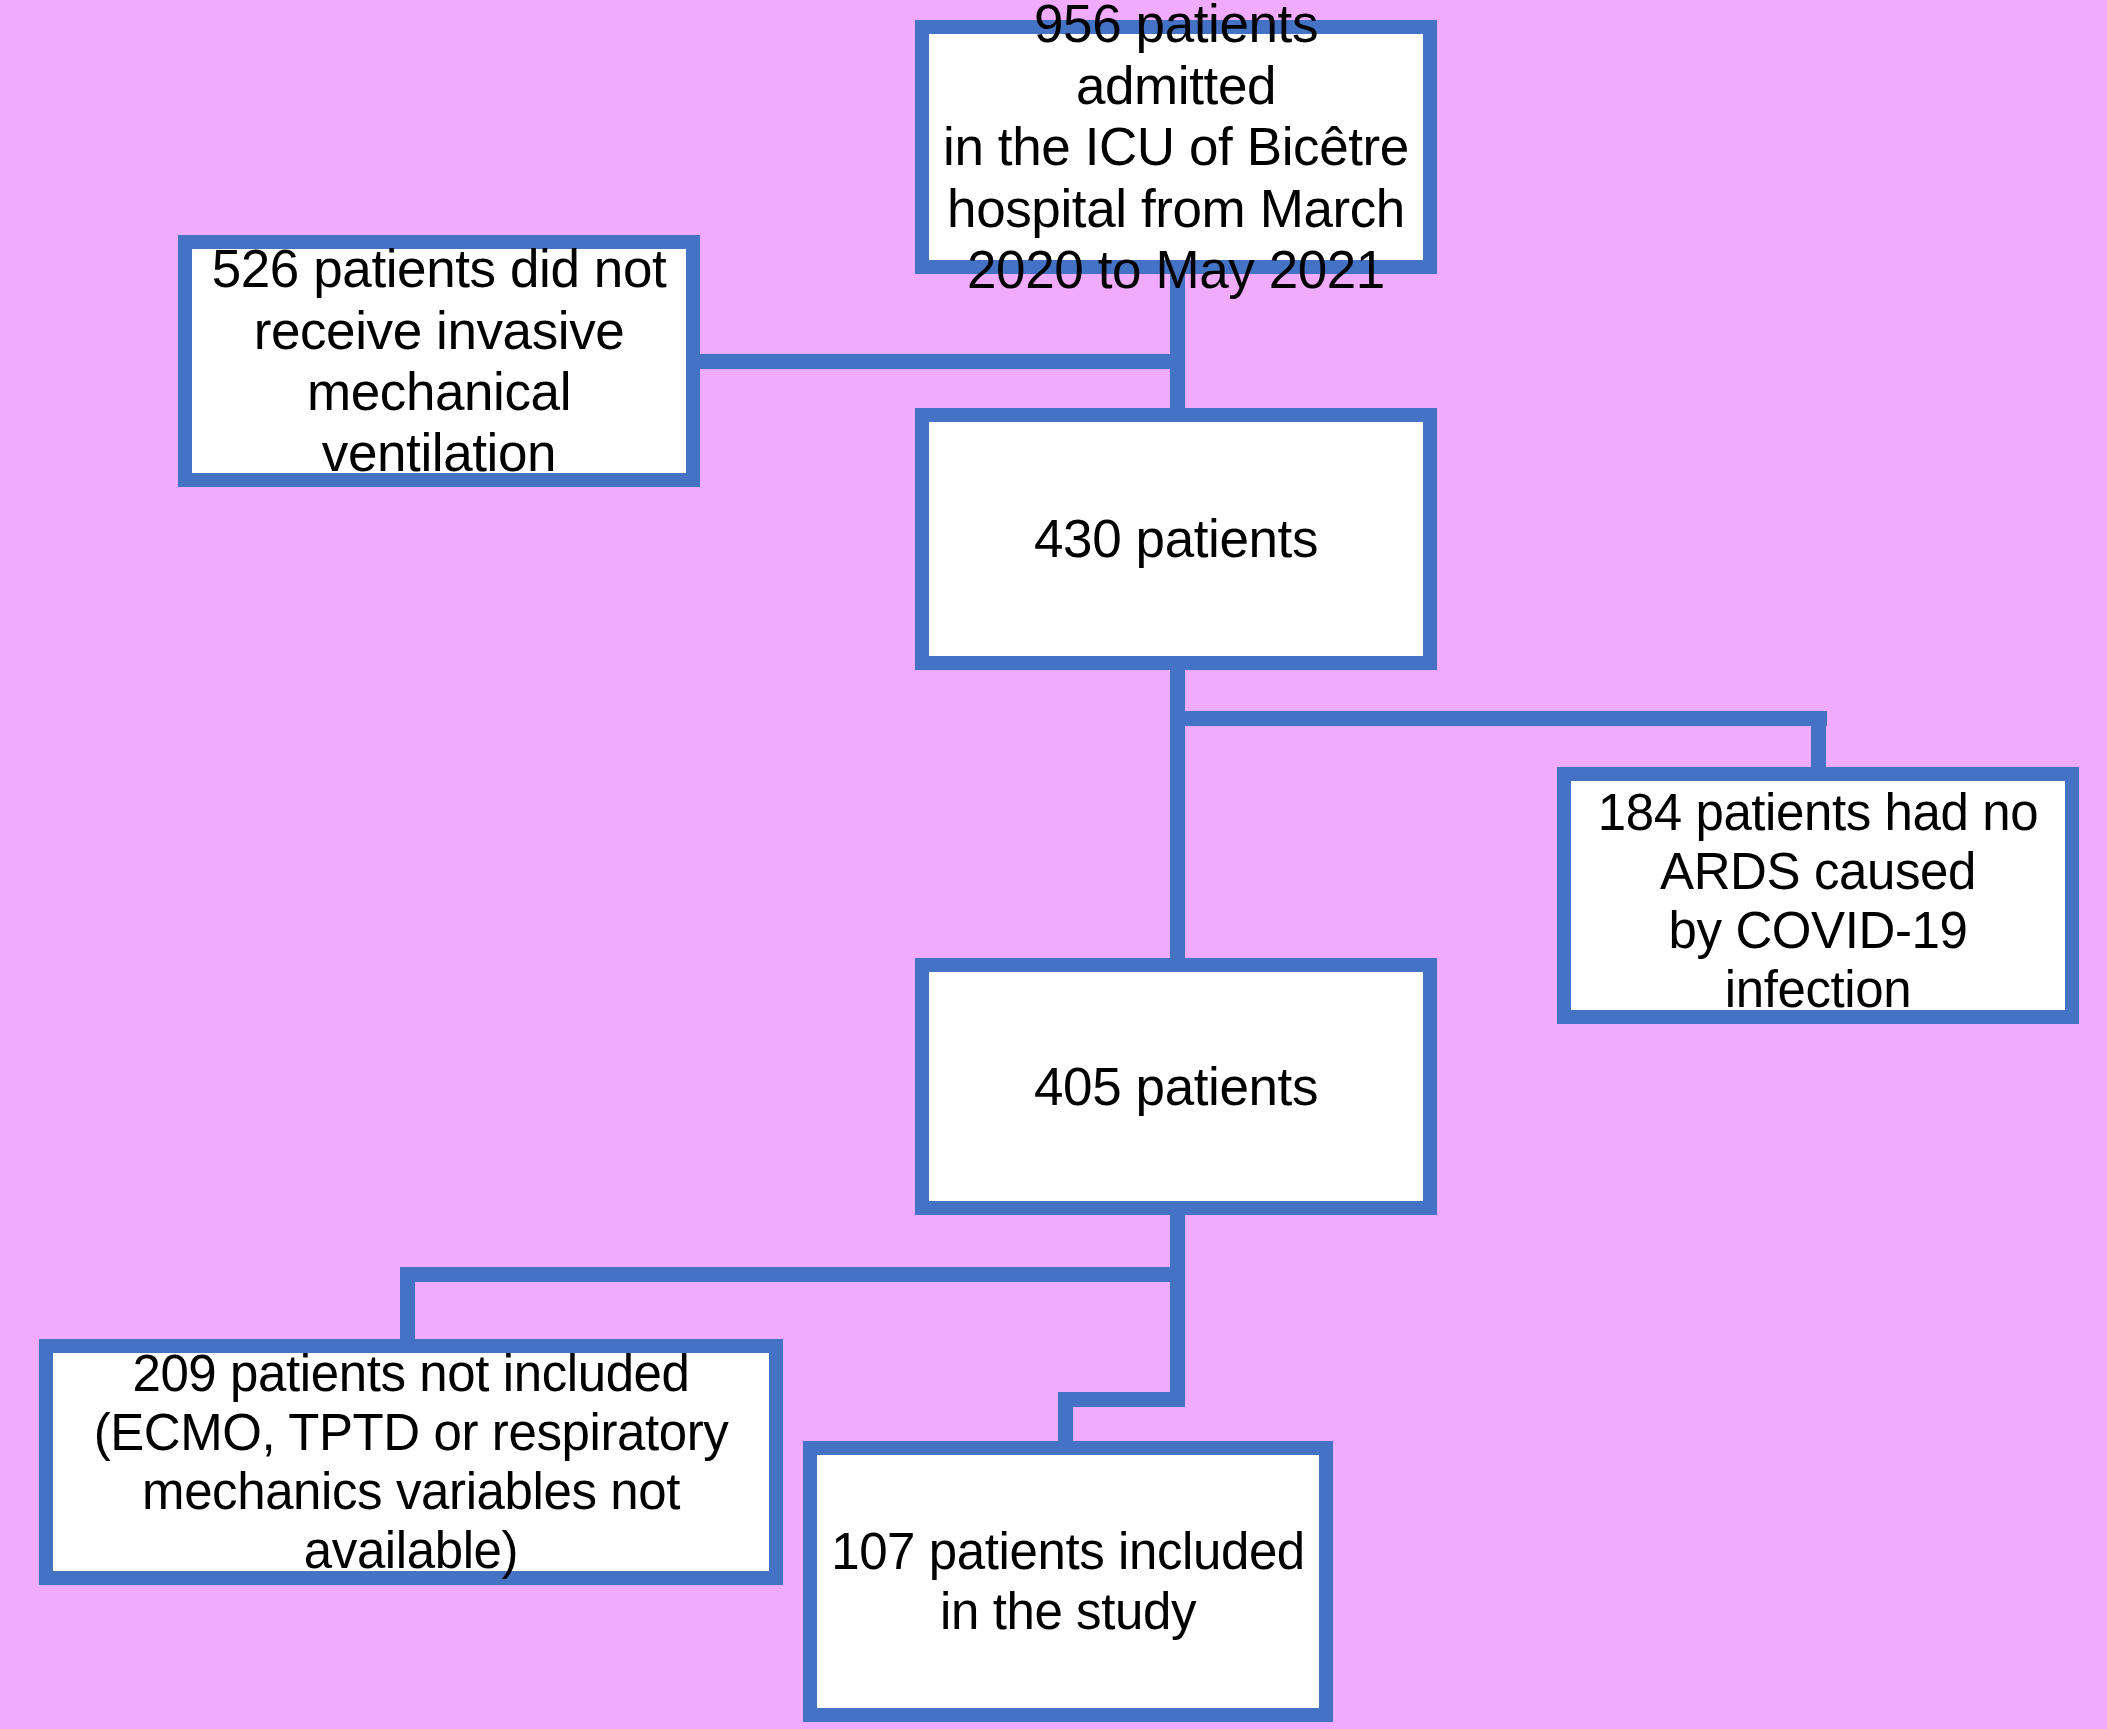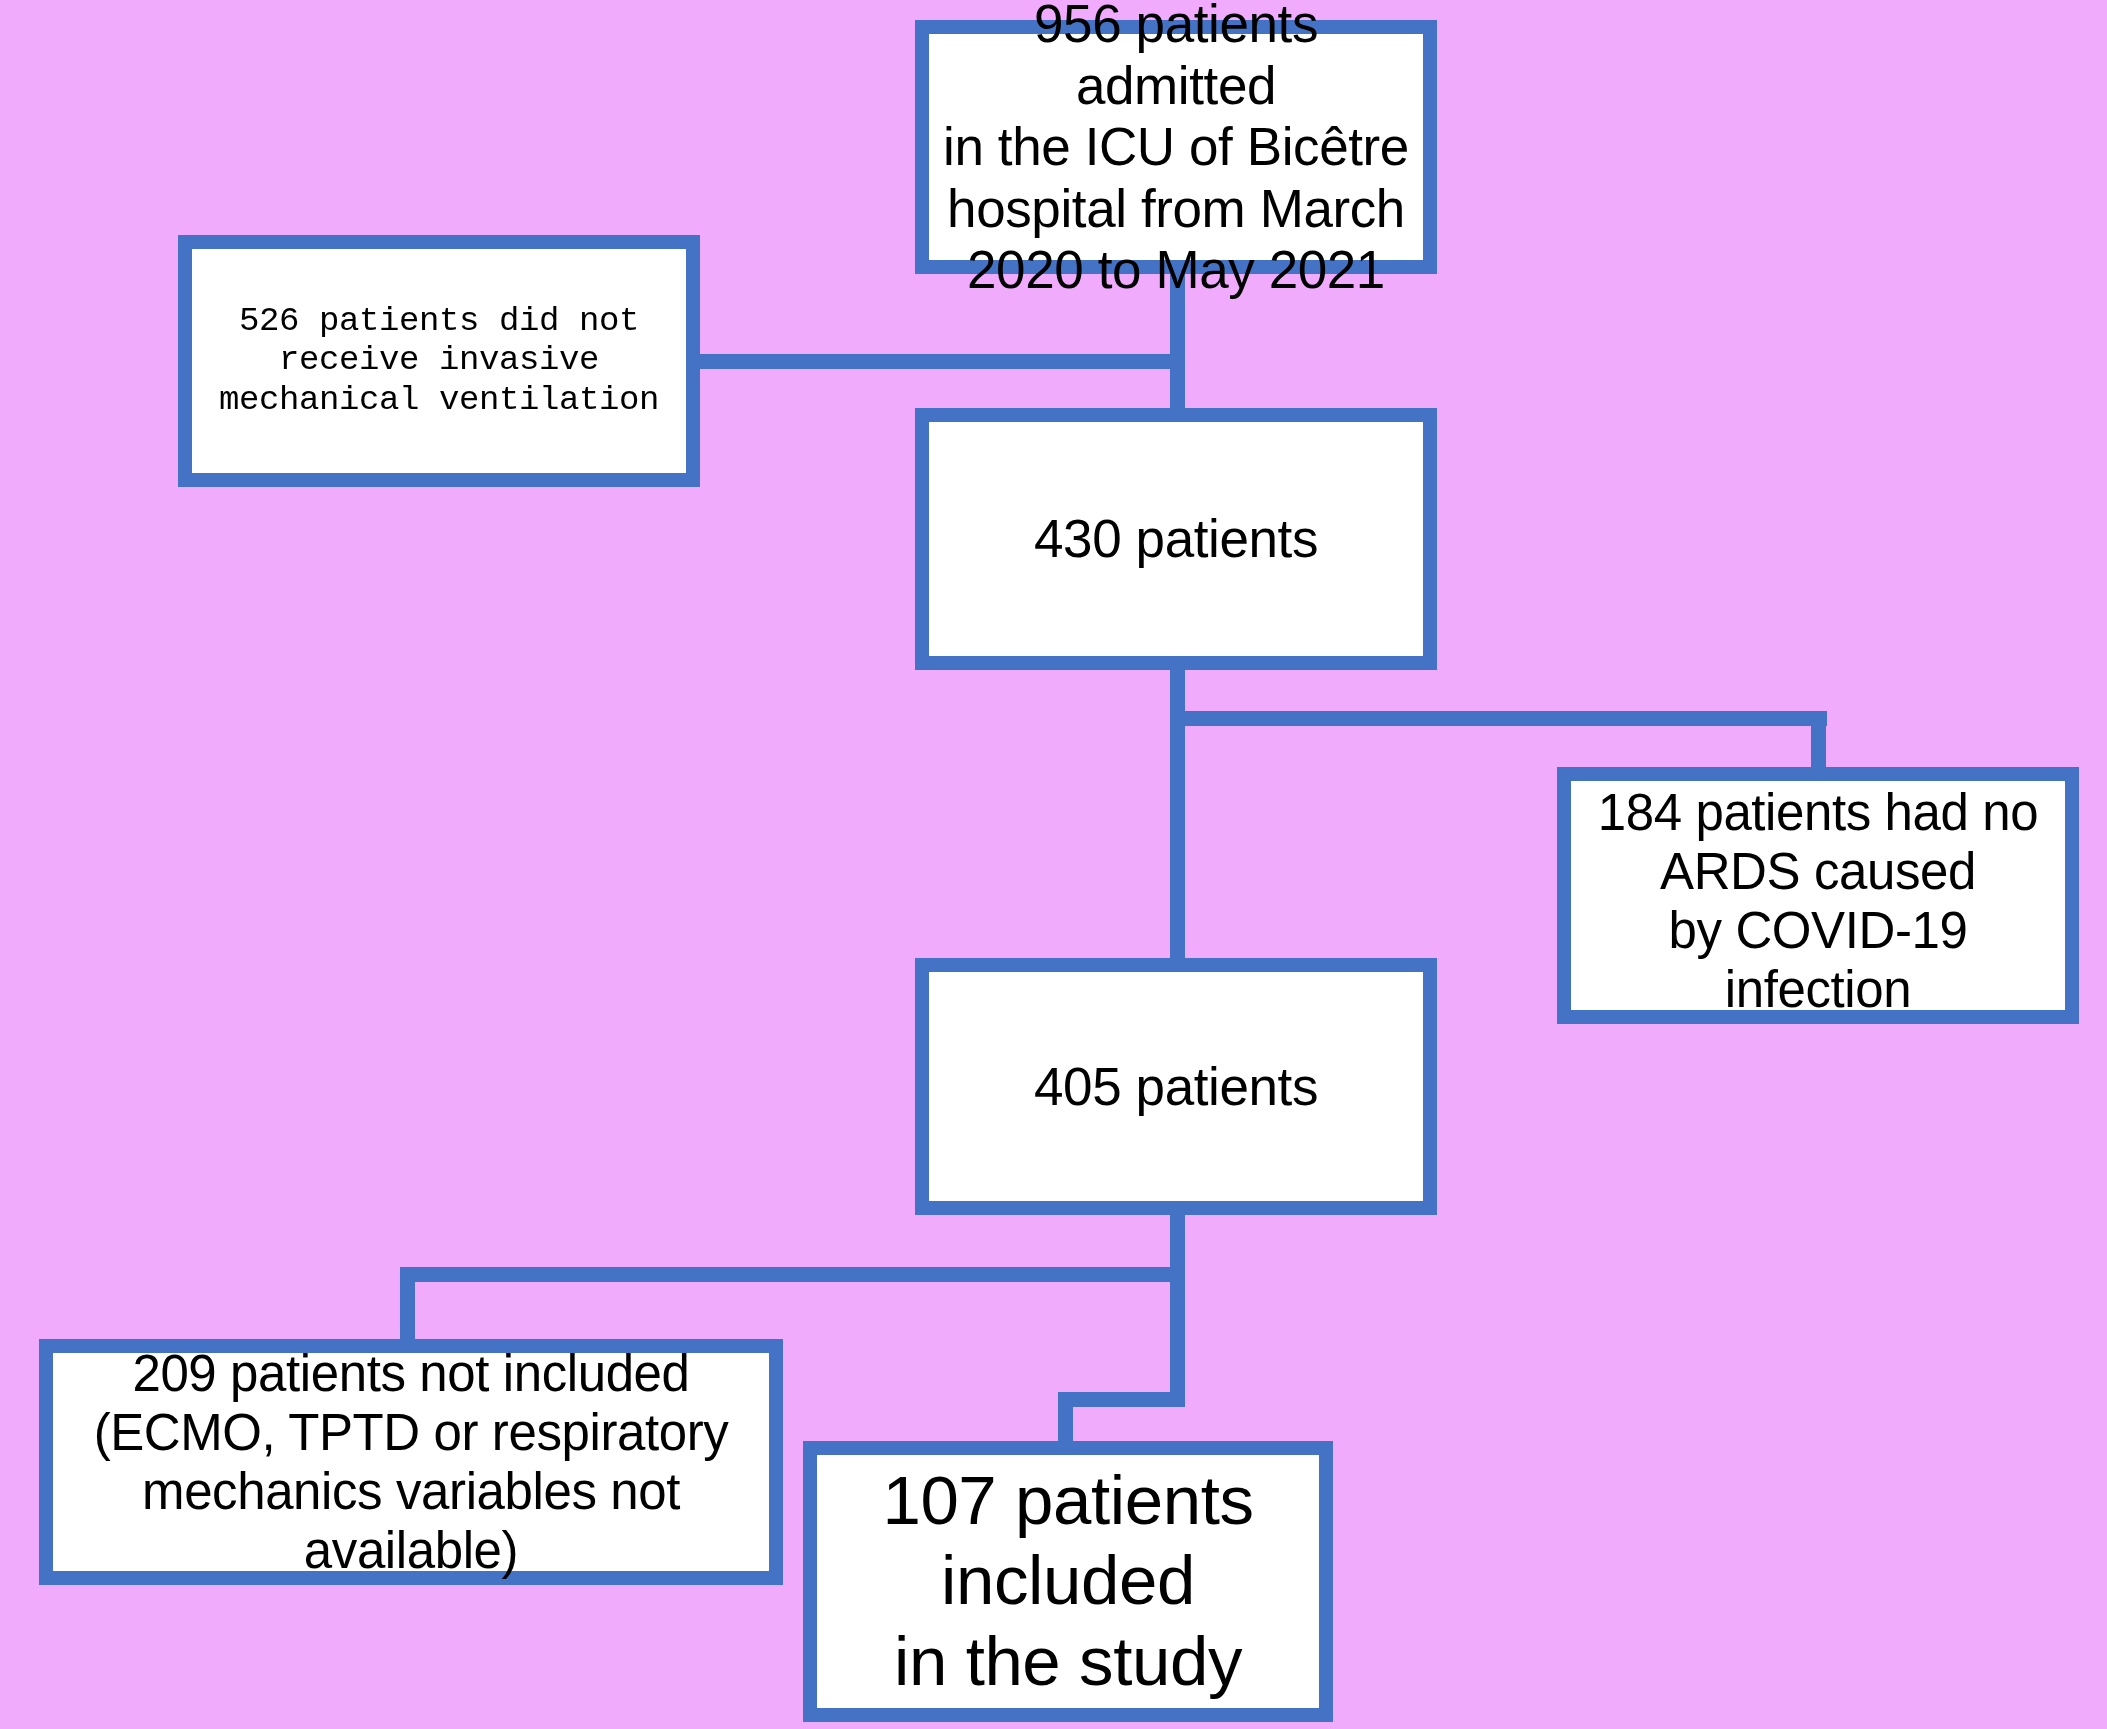--- a/index.html
+++ b/index.html
@@ -47,24 +47,24 @@
   
   #node-admitted   { left: 915px; top: 20px;   width: 522px; height: 254px; }
   #node-no-imv     { left: 178px;  top: 235px;  width: 522px; height: 252px; }
   #node-430        { left: 915px; top: 408px;  width: 522px; height: 262px; }
   #node-no-ards    { left: 1557px; top: 767px;  width: 522px; height: 257px; }
   #node-246        { left: 915px; top: 958px; width: 522px; height: 257px; }
   #node-not-incl   { left: 39px;   top: 1339px; width: 744px; height: 246px; }
   #node-included   { left: 803px; top: 1441px; width: 530px; height: 281px; }
 
   #node-admitted .node-text { font-size: 53px; }
-  #node-no-imv   .node-text { font-size: 34px; font-family: Liberation Mono, monospace; }
+  #node-no-imv   .node-text { font-size: 53px; }
   #node-no-ards  .node-text { font-size: 51px; margin-top: 11px; }
   #node-not-incl .node-text { font-size: 51px; }
-  #node-included .node-text { font-size: 69px; }
+  #node-included .node-text { font-size: 51px; }
   #node-430 .node-text, #node-246 .node-text { font-size: 53px; }
 
   
   
   #c-trunk-1      { left: 1170px; top: 270px;  width: 15.3px;  height: 144px; }
   
   #c-noimv        { left: 690px;  top: 354px;  width: 494px; height: 15.3px; }
 
   
   #c-trunk-2      { left: 1170px; top: 665px;  width: 15.3px;  height: 303px; }

